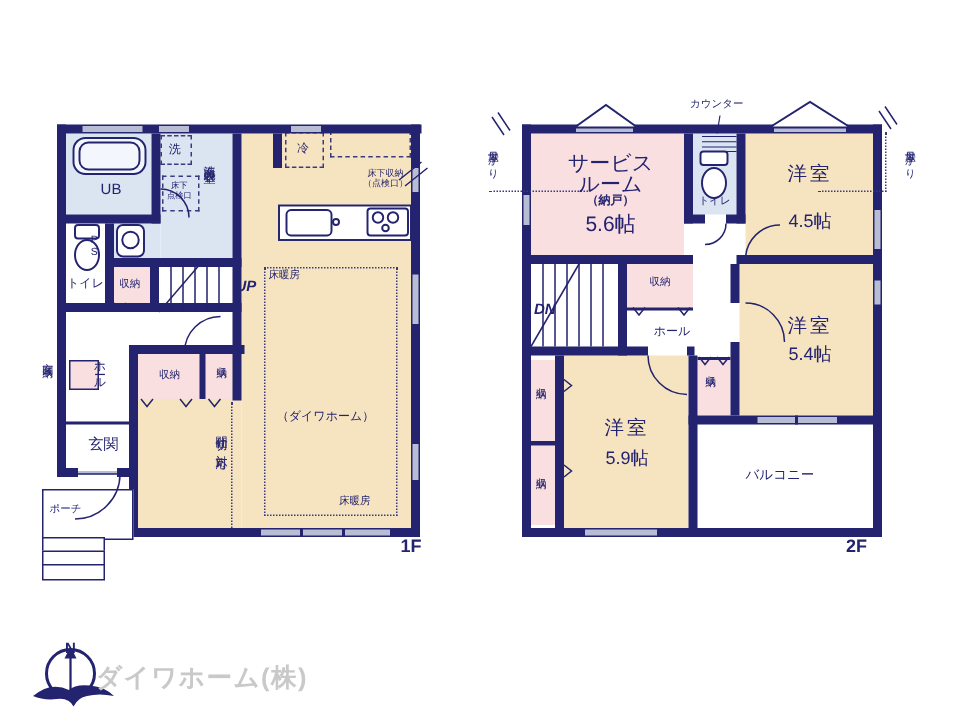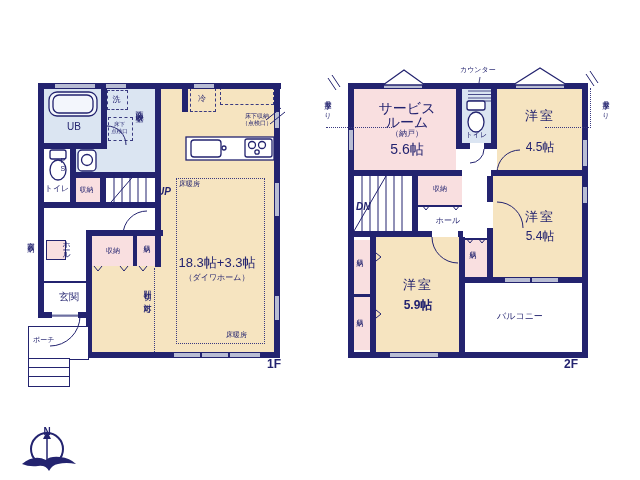--- a/index.html
+++ b/index.html
@@ -139,21 +139,20 @@
   <div class="lbl f7 ctr" style="left:95px;top:247px;width:36px;">収納</div>
   <div class="lbl v f7" style="left:142px;top:239px;">収納</div>
   <div class="lbl f10 it" style="left:157px;top:186px;">UP</div>
   <div class="lbl f7" style="left:179px;top:180px;">床暖房</div>
   <div class="lbl f7" style="left:226px;top:331px;">床暖房</div>
   <div class="lbl v" style="left:61px;top:235px;">ホール</div>
   <div class="lbl v f7" style="left:26px;top:237px;">玄関収納</div>
   <div class="lbl f10 ctr" style="left:52px;top:291px;width:34px;">玄関</div>
   <div class="lbl f7" style="left:33px;top:336px;">ポーチ</div>
   <div class="lbl v" style="left:142px;top:284px;">間仕切り対応可</div>
-  <div class="lbl f13 ctr" style="left:168px;top:255px;width:98px;">18.3帖+3.3帖</div>
   <div class="lbl ctr" style="left:168px;top:273px;width:98px;">（ダイワホーム）</div>
   <div class="lbl f12 bold" style="left:267px;top:357px;">1F</div>
 
   <div class="room pink" style="left:354px;top:89px;width:102px;height:81px;"></div>
   <div class="room blue" style="left:462px;top:89px;width:29px;height:54px;"></div>
   <div class="room cream" style="left:497px;top:89px;width:85px;height:81px;"></div>
   <div class="room pink" style="left:418px;top:176px;width:44px;height:29px;"></div>
   <div class="room cream" style="left:493px;top:176px;width:89px;height:101px;"></div>
   <div class="room pink" style="left:465px;top:238px;width:22px;height:39px;"></div>
   <div class="room cream" style="left:376px;top:237px;width:83px;height:115px;"></div>
@@ -220,41 +219,42 @@
         <path d="M102 145 l4 5 l4 -5 M132 145 l4 5 l4 -5 M146 178 l4 5 l4 -5 M158 178 l4 5 l4 -5 M56 193 l5 4 l-5 4 M56 250 l5 4 l-5 4"></path>
       </g>
       <path d="M8 18 L16 30 M12 15 L20 27" stroke-width="1"></path>
       <path d="M266 14 L274 26 M270 11 L278 23" stroke-width="1"></path>
     </g>
   </svg>
 
   <div class="lbl f7" style="left:460px;top:66px;">カウンター</div>
   <div class="lbl f11 ctr" style="left:372px;top:100px;width:70px;">サービス</div>
   <div class="lbl f11 ctr" style="left:372px;top:114px;width:70px;">ルーム</div>
-  <div class="lbl ctr" style="left:372px;top:129px;width:70px;">（納戸）</div>
+  <div class="lbl ctr" style="left:372px;top:129px;width:70px;font-weight:bold;">（納戸）</div>
   <div class="lbl f11 ctr" style="left:372px;top:141px;width:70px;">5.6帖</div>
   <div class="lbl f7 ctr" style="left:462px;top:131px;width:29px;">トイレ</div>
   <div class="lbl f13 ctr" style="left:505px;top:108px;width:70px;letter-spacing:2px;">洋室</div>
   <div class="lbl f12 ctr" style="left:505px;top:128px;width:70px;margin-top:12px;">4.5帖</div>
   <div class="lbl f10 it" style="left:356px;top:201px;">DN</div>
   <div class="lbl f7 ctr" style="left:418px;top:185px;width:44px;">収納</div>
   <div class="lbl ctr" style="left:430px;top:216px;width:36px;">ホール</div>
   <div class="lbl f13 ctr" style="left:505px;top:209px;width:70px;letter-spacing:2px;">洋室</div>
   <div class="lbl f12 ctr" style="left:505px;top:229px;width:70px;">5.4帖</div>
   <div class="lbl v f7" style="left:468px;top:245px;">収納</div>
   <div class="lbl v f7" style="left:355px;top:253px;">収納</div>
   <div class="lbl v f7" style="left:355px;top:313px;">収納</div>
   <div class="lbl f13 ctr" style="left:382px;top:277px;width:72px;letter-spacing:2px;">洋室</div>
-  <div class="lbl f12 ctr" style="left:382px;top:298px;width:72px;font-weight:bold;">5.9帖</div>
+  <div class="lbl f12 ctr" style="left:382px;top:298px;width:72px;">5.9帖</div>
   <div class="lbl f9" style="left:497px;top:311px;text-align:center;">バルコニー</div>
   <div class="lbl v f7" style="left:323px;top:95px;">母屋下がり</div>
   <div class="lbl v f7" style="left:601px;top:95px;">母屋下がり</div>
   <div class="lbl f12 bold" style="left:564px;top:357px;">2F</div>
 
   <svg style="left:20px;top:422px;" width="64" height="54" viewBox="0 0 64 54">
     <circle cx="27" cy="27" r="16" stroke="#23236f" stroke-width="2" fill="none"></circle>
     <text x="27" y="13" text-anchor="middle" font-size="10" font-weight="bold" fill="#23236f" font-family="Liberation Sans, sans-serif">N</text>
     <path d="M27 15 L27 44" stroke="#23236f" stroke-width="1.5" fill="none"></path>
     <polygon points="27,9 23,17 31,17" fill="#23236f"></polygon>
     <path fill="#23236f" d="M2 42 Q14 32 26 38 Q30 34 40 35 Q50 36 56 42 Q46 40 38 42 Q32 43 29 49 Q26 43 18 44 Q9 45 2 42 Z"></path>
   </svg>
+  <div class="company" style="left:64px;top:440px;">ダイワホーム(株)</div>
 
 </div>
 
 </body></html>

